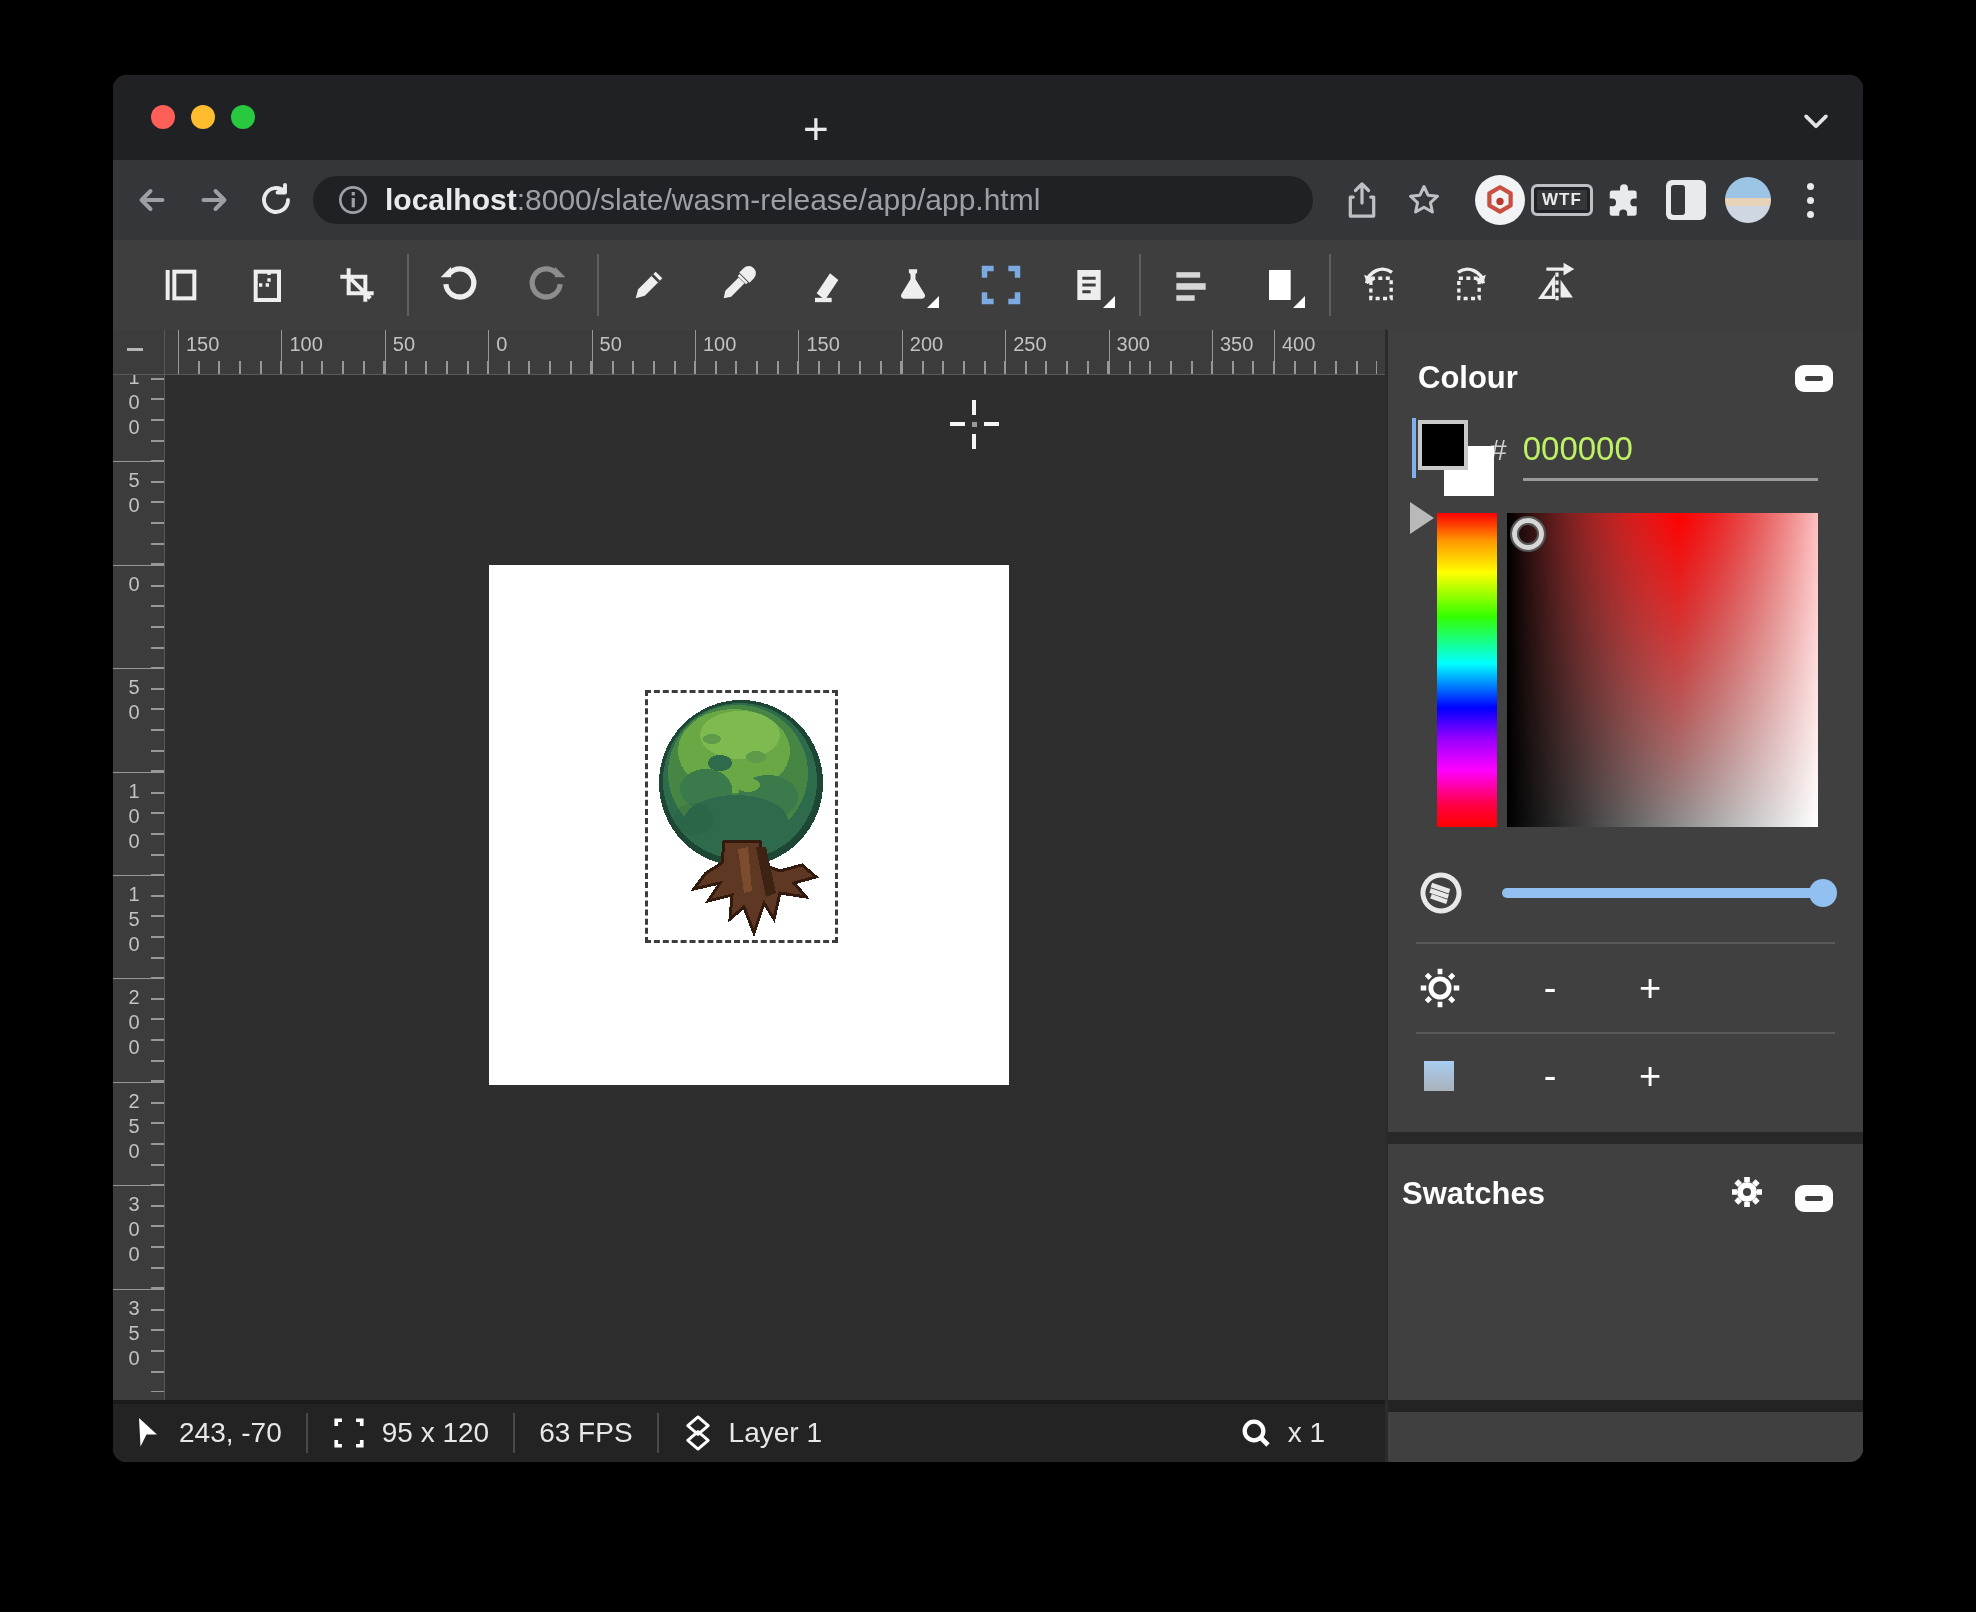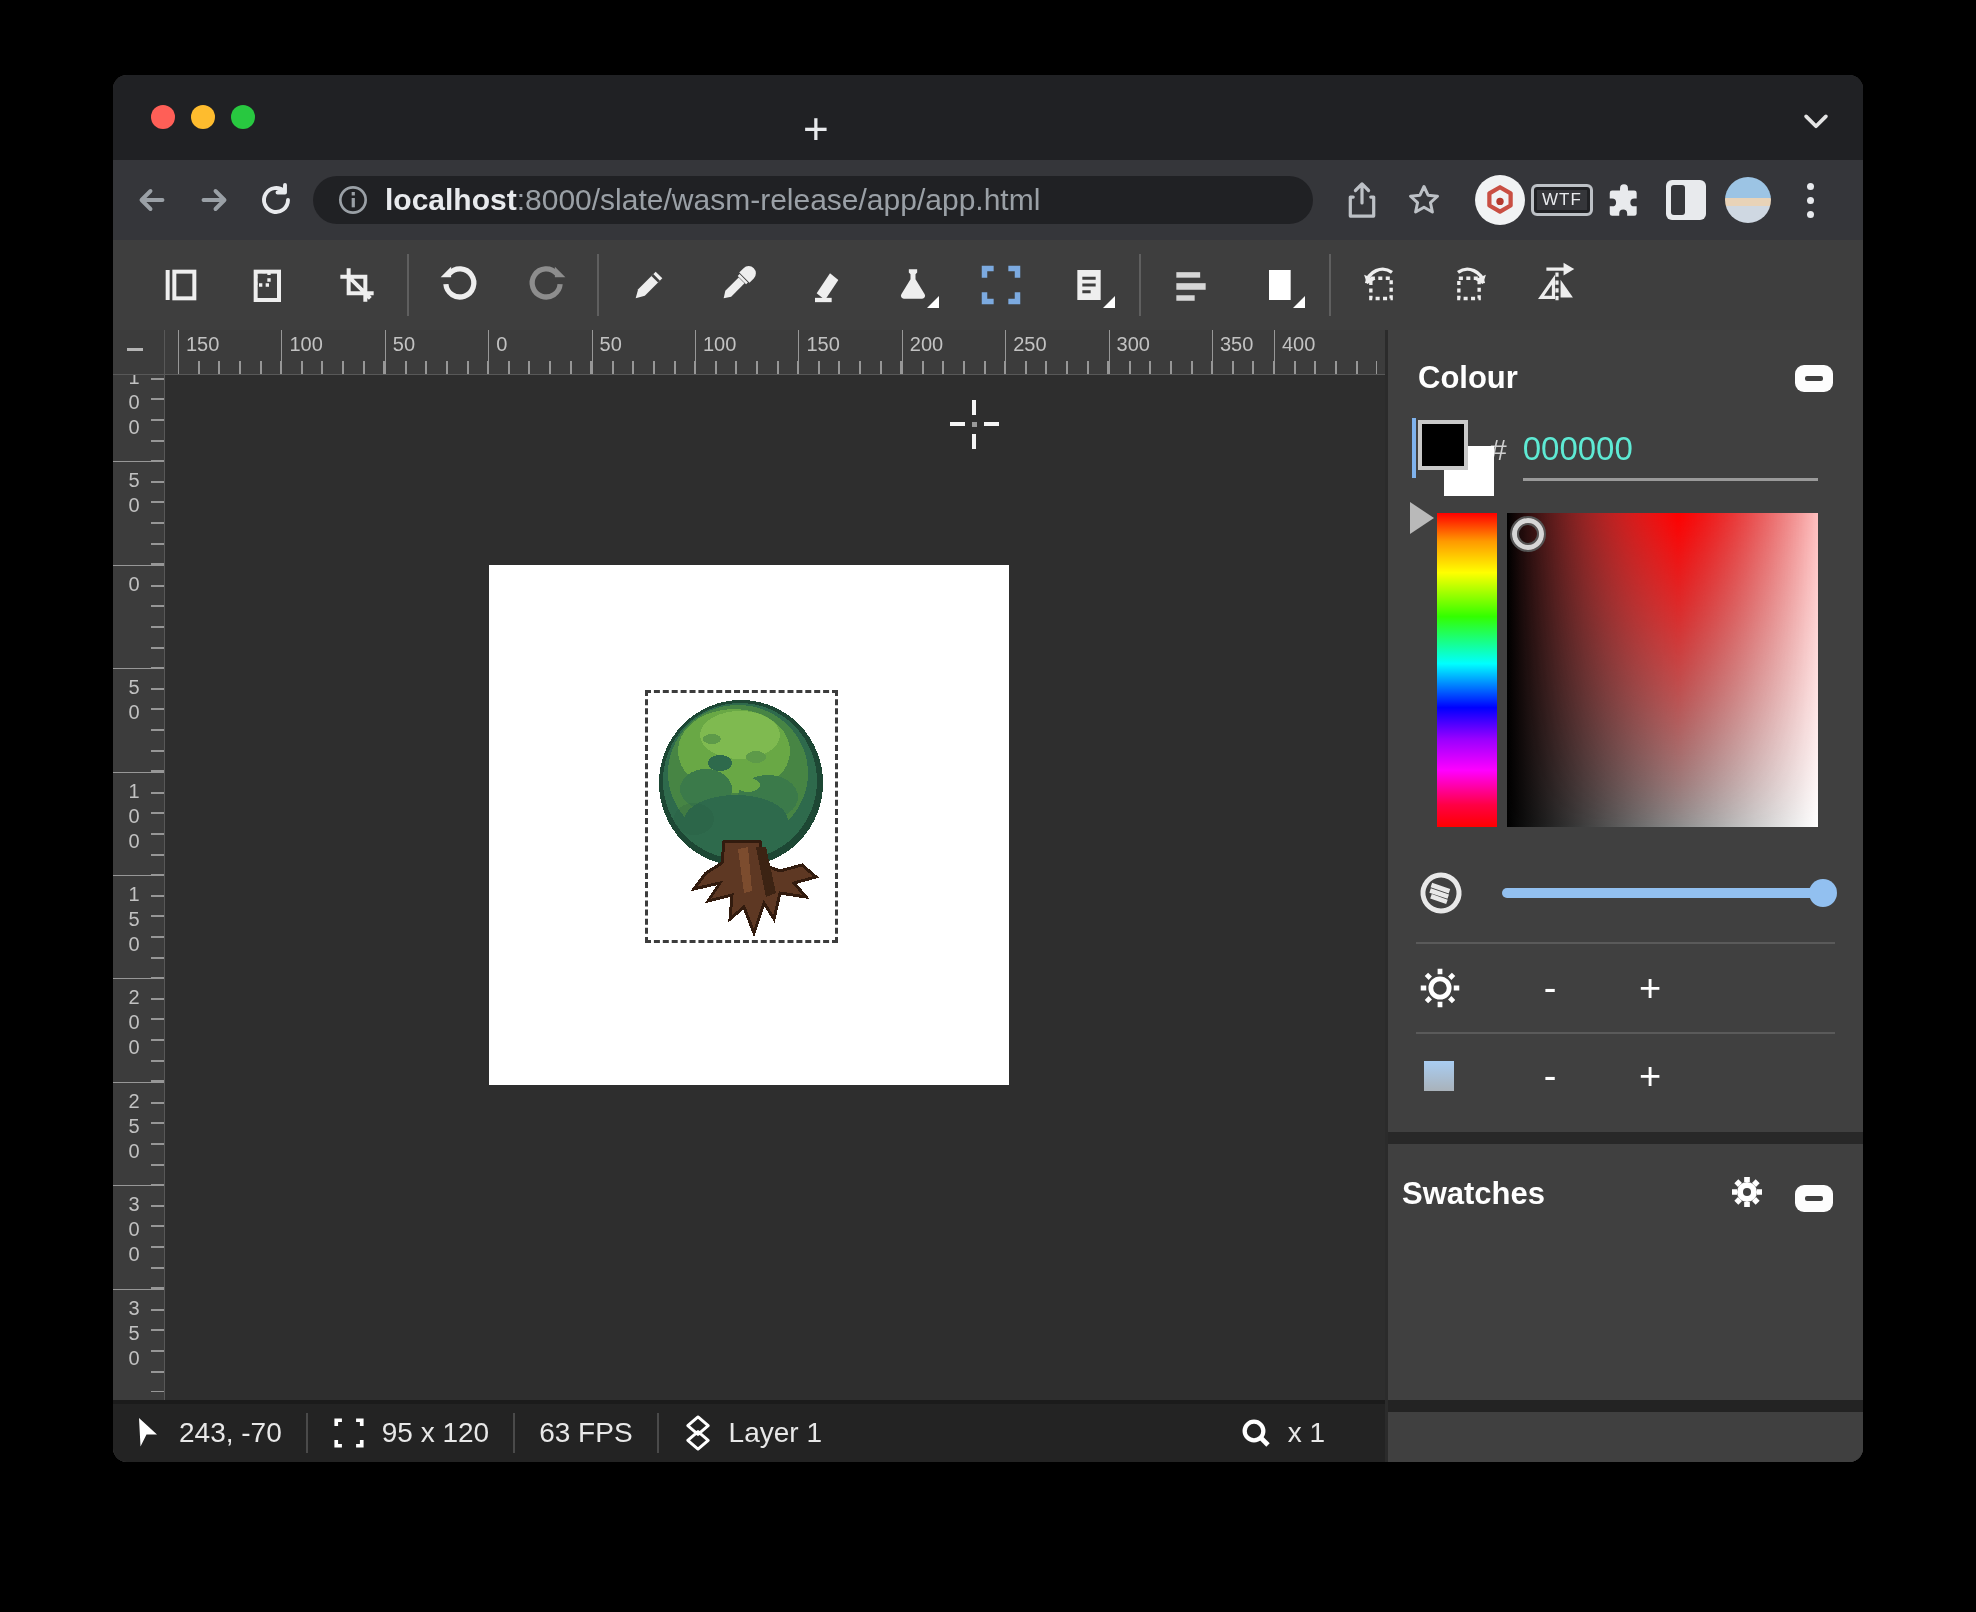--- a/index.html
+++ b/index.html
@@ -22,21 +22,21 @@
   .strip-chevron { position:absolute; right:30px; top:34px; }
 
   .navbar { height:80px; background:#35363a; display:flex; align-items:center; flex:none; }
   .nav-ic { width:62px; display:flex; justify-content:center; align-items:center; flex:none; }
   .urlpill { margin-left:6px; width:1000px; height:48px; background:#202124; border-radius:27px;
              display:flex; align-items:center; padding:0 24px; }
   .urlpill .host { color:#e8eaed; font-size:30px; font-weight:bold; margin-left:16px; }
   .urlpill .path { color:#9aa0a6; font-size:30px; }
   .ext-circle { width:50px; height:50px; border-radius:50%; background:#f1f3f4; display:flex; align-items:center; justify-content:center; }
   .wtf { border:3px solid #bdc1c6; border-radius:6px; color:#e8eaed; background:#35363a;
-         font-size:17px; font-weight:normal; padding:3px 8px; letter-spacing:1px;
+         font-size:17px; font-weight:bold; padding:3px 8px; letter-spacing:1px;
          box-shadow:0 0 0 3px #202124 inset; }
   .sidepanel-ic { width:40px; height:40px; background:#e8eaed; border-radius:6px; position:relative; }
   .sidepanel-ic::after { content:""; position:absolute; left:5px; top:5px; bottom:5px; width:14px; background:#35363a; border-radius:3px; }
   .avatar { width:46px; height:46px; border-radius:50%;
             background:linear-gradient(180deg,#9cc4e4 0 45%, #e8d3b8 45% 62%, #cfd8e2 62% 100%); }
   .dots { display:flex; flex-direction:column; gap:7px; }
   .dots i { width:7px; height:7px; border-radius:50%; background:#e8eaed; }
 
   
   .menubar { height:80px; background:#3e3e3e; display:flex; align-items:center; gap:86px;
@@ -88,21 +88,21 @@
   .minusbtn { width:38px; height:27px; background:#fdfdfd; border-radius:9px; position:relative; }
   .minusbtn::after { content:""; position:absolute; left:10px; top:11px; width:18px; height:5px; background:#3f3f3f; border-radius:2px; }
   .colour-head { display:flex; align-items:center; justify-content:space-between; padding:30px 30px 0 30px; }
   .swatchpair { position:absolute; left:30px; top:90px; width:80px; height:80px; }
   .fg-ind { position:absolute; left:-6px; top:-2px; width:4px; height:60px; background:#7fb2ec; }
   .fg-sq { position:absolute; left:0; top:0; width:50px; height:50px; background:#000; border:4px solid #c9c9c9; z-index:2; }
   .bg-sq { position:absolute; left:26px; top:26px; width:50px; height:50px; background:#fff; z-index:1; }
   .hexrow { position:absolute; left:102px; top:100px; right:30px; display:flex; align-items:baseline; }
   .hexhash { color:#cfcfcf; font-size:30px; }
   .hexinput { margin-left:16px; background:transparent; border:none; outline:none;
-              border-bottom:3px solid #9a9a9a; color:#5eead4; font-size:33px; width:295px;
+              border-bottom:3px solid #9a9a9a; color:#bef264; font-size:33px; width:295px;
               font-family:"Liberation Sans", sans-serif; padding-bottom:10px; }
   .hue-tri { position:absolute; left:22px; top:172px; width:0; height:0;
              border-top:16px solid transparent; border-bottom:16px solid transparent;
              border-left:24px solid #b9b9b9; }
   .huebar { position:absolute; left:49px; top:183px; width:60px; height:314px;
      background:linear-gradient(180deg,#ff0000 0%,#ff9900 9%,#ffff00 19%,#33ff00 33%,#00ffff 48%,#0000ff 62%,#9900ff 72%,#ff00ff 82%,#ff0044 93%,#ff0000 100%); }
   .gradsq { position:absolute; left:119px; top:183px; width:311px; height:314px;
             background:linear-gradient(90deg,#000000,#ffffff); }
   .gradsq::before { content:""; position:absolute; inset:0;
      background:linear-gradient(90deg, rgba(255,0,0,0) 0%, rgba(255,0,0,1) 55%, rgba(255,0,0,0.25) 100%);

